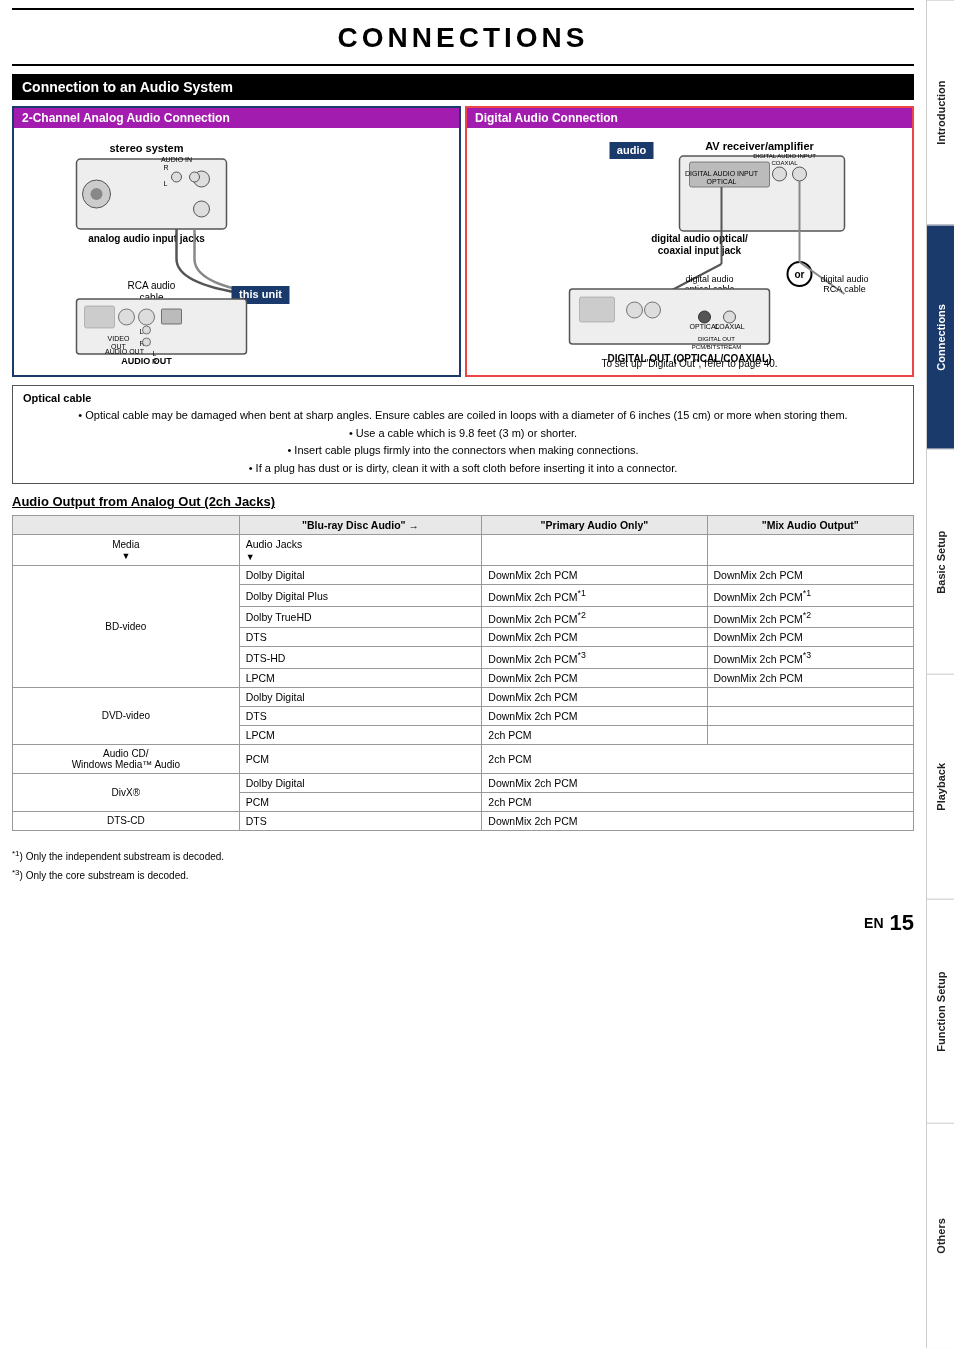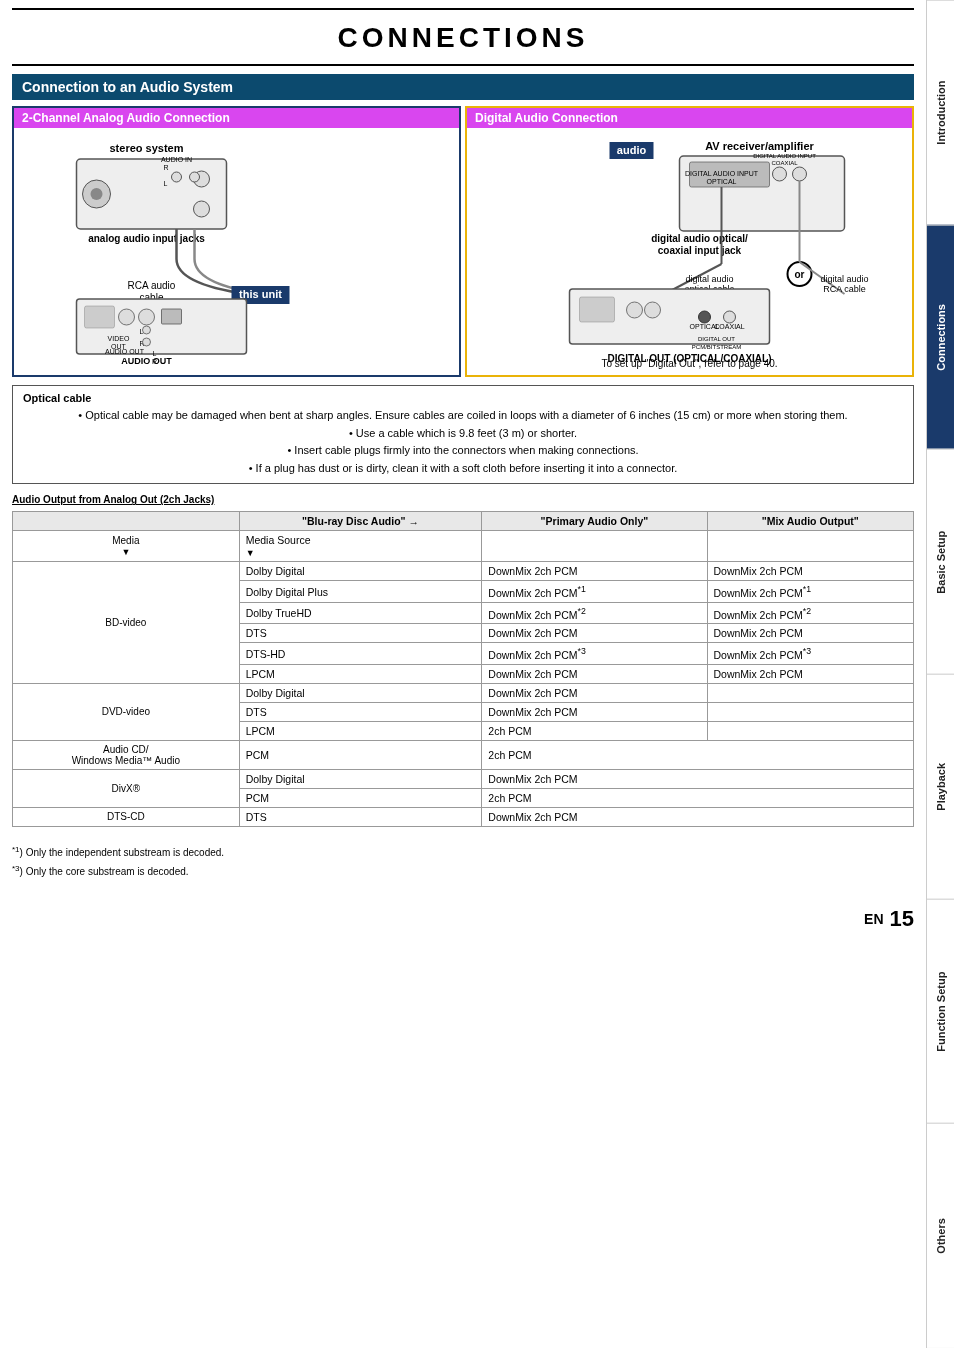--- a/index.html
+++ b/index.html
@@ -20,21 +20,21 @@
       text-align: center;
       font-size: 28px;
       font-weight: bold;
       letter-spacing: 4px;
       padding: 12px 0 10px 0;
       border-bottom: 2px solid #000;
       border-top: 2px solid #000;
       margin: 8px 12px;
     }
     .section-header {
-      background: #0c4a6e;
+      background: #000000;
       color: #fff;
       font-size: 14px;
       font-weight: bold;
       padding: 5px 10px;
       margin: 8px 12px 6px 12px;
     }
     .bullet-notes {
       margin: 0 12px 6px 12px;
       font-size: 11px;
       line-height: 1.6;
@@ -47,25 +47,25 @@
       gap: 0;
     }
     .diagram-left {
       flex: 1;
       border: 2px solid #1a3a6b;
       padding: 6px;
       margin-right: 4px;
     }
     .diagram-right {
       flex: 1;
-      border: 2px solid #eab308;
+      border: 2px solid #ef4444;
       padding: 6px;
     }
     .diagram-sub-header {
-      background: #d946ef;
+      background: #a21caf;
       color: #fff;
       font-size: 12px;
       font-weight: bold;
       padding: 3px 8px;
       margin: -6px -6px 6px -6px;
     }
     .diagram-right .diagram-sub-header {
       margin: -6px -6px 6px -6px;
     }
 
@@ -89,21 +89,21 @@
       list-style: none;
       padding: 0;
     }
     .optical-cable-note ul li::before { content: "• "; }
     .optical-cable-note ul li { line-height: 1.6; text-align: center; }
 
     .audio-output-section {
       margin: 10px 12px 0 12px;
     }
     .audio-output-title {
-      font-size: 10px;
+      font-size: 13px;
       font-weight: bold;
       text-decoration: underline;
       margin-bottom: 6px;
     }
 
     .audio-table {
       width: 100%;
       border-collapse: collapse;
       font-size: 10.5px;
     }
@@ -325,21 +325,21 @@
           <th>"Blu-ray Disc Audio" →</th>
           <th>"Primary Audio Only"</th>
           <th>"Mix Audio Output"</th>
         </tr>
         <tr>
           <td class="media-col">
             <span>Media</span><br>
             <span class="arrow-down"></span>
           </td>
           <td>
-            <span>Media Source</span><br>
+            <span>Audio Jacks</span><br>
             <span style="font-size:9px;">▼</span>
           </td>
           <td></td>
           <td></td>
         </tr>
       </thead>
       <tbody>
 
         <tr>
           <td class="media-col" rowspan="6">BD-video</td>

